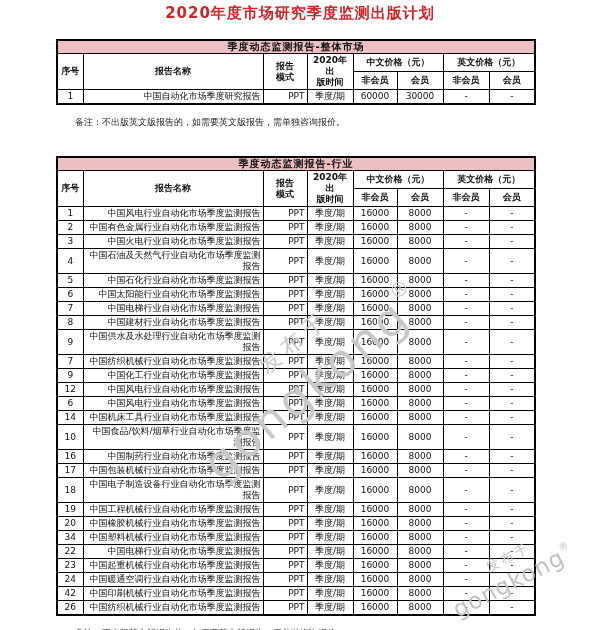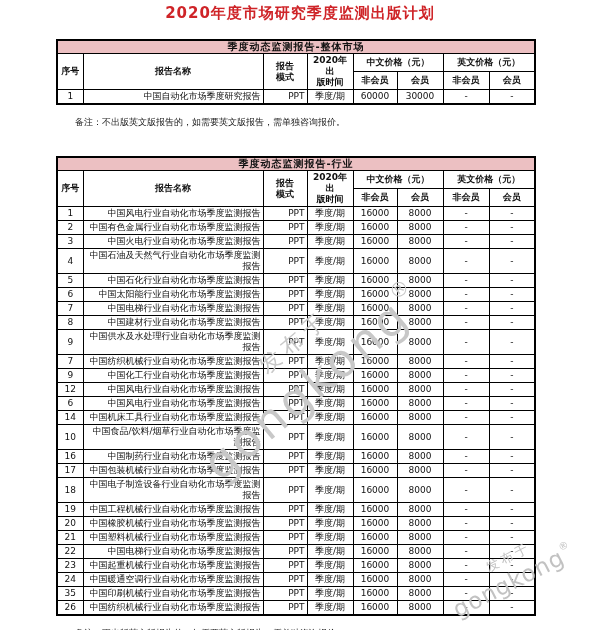--- a/index.html
+++ b/index.html
@@ -331,21 +331,21 @@
             <td class="c">20</td>
             <td class="l">中国橡胶机械行业自动化市场季度监测报告</td>
             <td class="l">PPT</td>
             <td class="c">季度/期</td>
             <td class="c">16000</td>
             <td class="c">8000</td>
             <td class="c">-</td>
             <td class="c">-</td>
           </tr>
           <tr>
-            <td class="c">21</td>
+            <td class="c">34</td>
             <td class="l">中国塑料机械行业自动化市场季度监测报告</td>
             <td class="l">PPT</td>
             <td class="c">季度/期</td>
             <td class="c">16000</td>
             <td class="c">8000</td>
             <td class="c">-</td>
             <td class="c">-</td>
           </tr>
           <tr>
             <td class="c">22</td>
@@ -371,21 +371,21 @@
             <td class="c">24</td>
             <td class="l">中国暖通空调行业自动化市场季度监测报告</td>
             <td class="l">PPT</td>
             <td class="c">季度/期</td>
             <td class="c">16000</td>
             <td class="c">8000</td>
             <td class="c">-</td>
             <td class="c">-</td>
           </tr>
           <tr>
-            <td class="c">35</td>
+            <td class="c">42</td>
             <td class="l">中国印刷机械行业自动化市场季度监测报告</td>
             <td class="l">PPT</td>
             <td class="c">季度/期</td>
             <td class="c">16000</td>
             <td class="c">8000</td>
             <td class="c">-</td>
             <td class="c">-</td>
           </tr>
           <tr>
             <td class="c">26</td>

